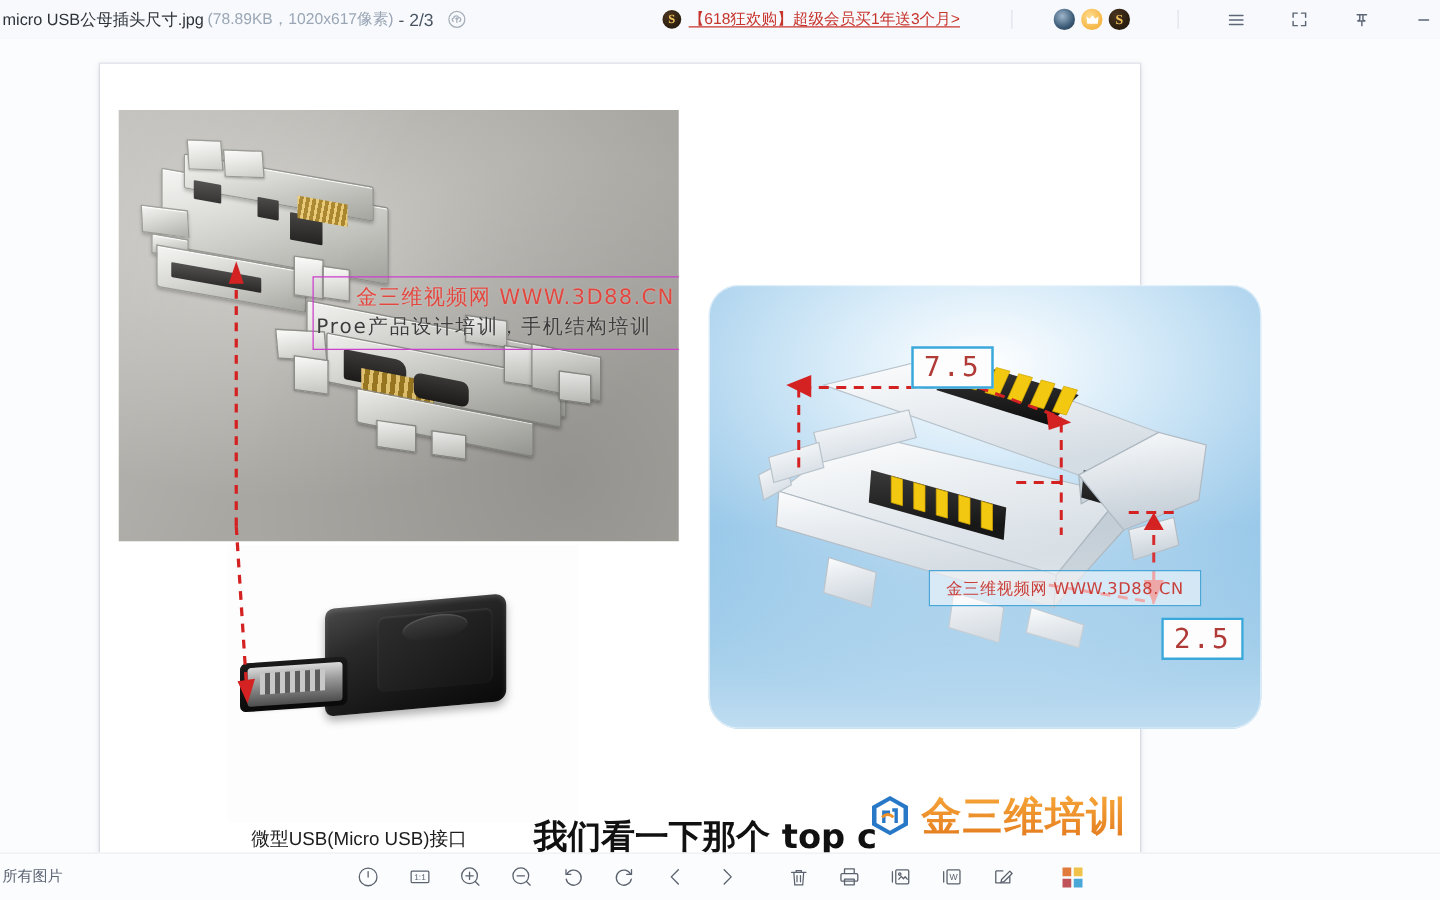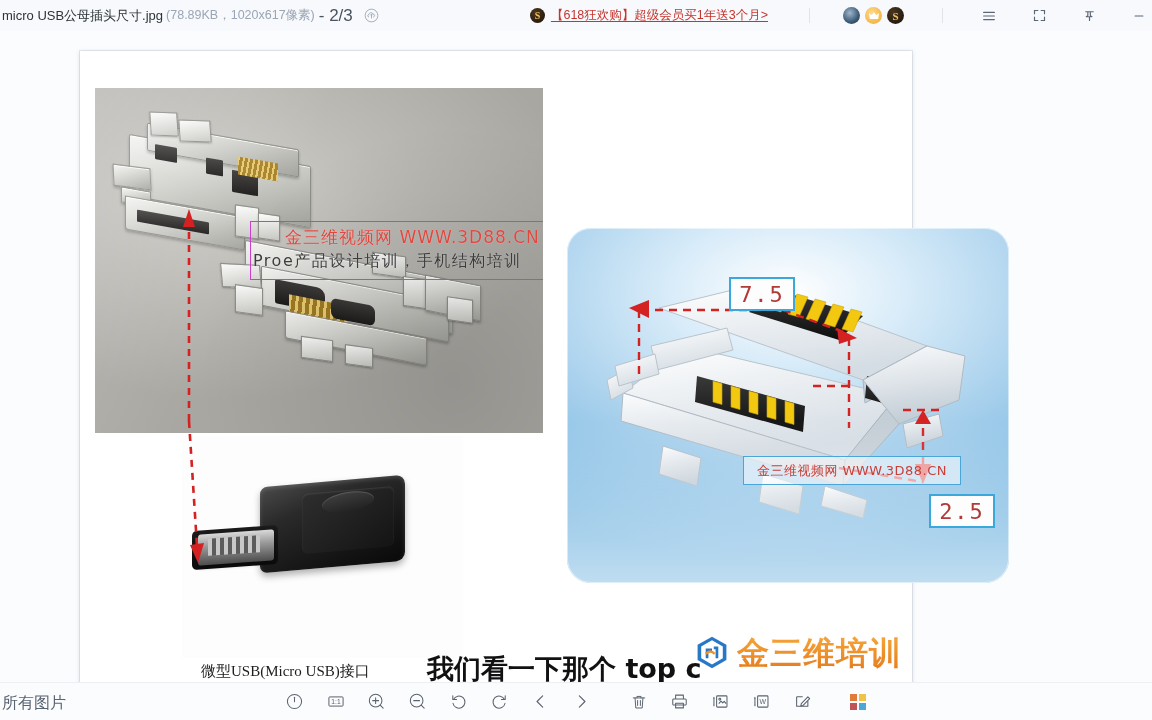--- a/index.html
+++ b/index.html
@@ -14,21 +14,21 @@
   
   .topbar{
     position:absolute;left:0;top:0;width:1152px;height:31px;
     background:#f7f9fc;
     border-bottom:1px solid #e7ebf0;
     display:flex;align-items:center;gap:24px;
   }
   .tb-left{display:flex;align-items:center;padding-left:2px;white-space:nowrap;}
   .file-title{font-size:13px;color:#2e3338;letter-spacing:0px;}
   .file-meta{font-size:12.5px;color:#9aa6b5;margin-left:3px;}
-  .file-page{font-size:17px;color:#4a5460;margin-left:4px;}
+  .file-page{font-size:14px;color:#4a5460;margin-left:4px;}
   .cloud-up{margin-left:10px;display:inline-flex;align-items:center;opacity:.75;}
   .tb-spacer{flex:1;}
   .promo{display:flex;align-items:center;gap:6px;margin-right:8px;}
   .promo-coin{
     width:15px;height:15px;border-radius:50%;
     background:radial-gradient(circle at 35% 30%,#4a3520,#1d1408);
     color:#f3c35a;font-size:10px;font-weight:bold;
     display:flex;align-items:center;justify-content:center;
     font-family:"Liberation Serif",serif;
   }
@@ -137,21 +137,21 @@
     border-radius:5px;transform:skewY(-4deg);
   }
   .otg-plug-slot{
     position:absolute;left:26px;top:101px;width:52px;height:17px;
     background:repeating-linear-gradient(90deg,#c8c8c8 0 4px,#5c5c5c 4px 8px);
     transform:skewY(-4deg);
   }
 
   .cap-micro{
     position:absolute;left:121px;top:611px;font-size:15px;color:#1d1d1d;
-    font-family:Liberation Serif, serif;white-space:nowrap;
+    font-family:Liberation Sans, sans-serif;white-space:nowrap;
   }
   .subtitle{
     position:absolute;left:347px;top:600px;
     font-size:27px;font-weight:bold;color:#111;white-space:nowrap;
     font-family:"DejaVu Sans","Liberation Sans",sans-serif;
   }
 
   
   .arrow-svg{position:absolute;left:0;top:0;width:1021px;height:638px;pointer-events:none;z-index:8;}
 
@@ -197,21 +197,21 @@
     letter-spacing:1px;
   }
 
   
   .bottombar{
     position:absolute;left:0;bottom:0;width:1152px;height:37px;
     background:#fbfcfe;border-top:1px solid #eceff3;
     display:flex;align-items:center;
   }
   .all-images{
-    position:absolute;left:2px;top:10px;font-size:16px;color:#5b6472;
+    position:absolute;left:2px;top:10px;font-size:12px;color:#5b6472;
     font-family:"DejaVu Sans","Liberation Sans",sans-serif;white-space:nowrap;
   }
   .tools{
     position:absolute;left:0;top:0;width:1152px;height:37px;
     display:flex;align-items:center;justify-content:center;gap:19px;
   }
   .tool{
     width:22px;height:22px;display:flex;align-items:center;justify-content:center;
     cursor:pointer;color:#5a626d;
   }

